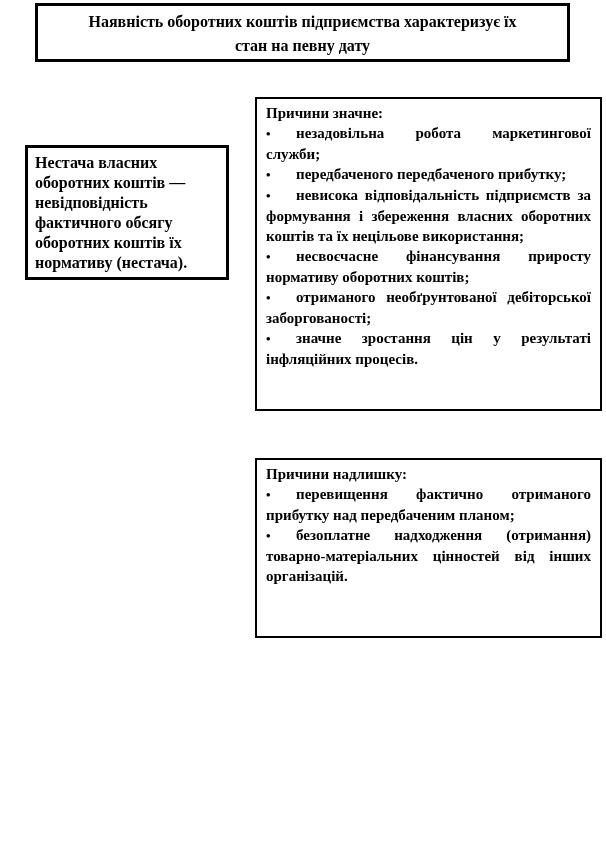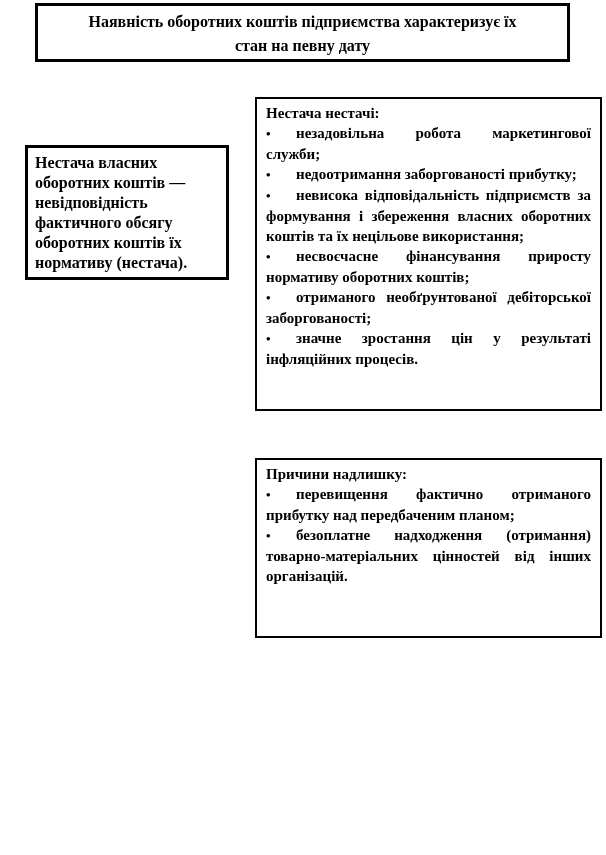--- a/index.html
+++ b/index.html
@@ -82,24 +82,24 @@
   <div class="box title-box">
     <span>Наявність оборотних коштів підприємства характеризує їх</span><br>
     <span>стан на певну дату</span>
   </div>
 
   <div class="box def-box">
     <span>Нестача власних оборотних коштів — невідповідність фактичного обсягу оборотних коштів їх нормативу (нестача).</span>
   </div>
 
   <div class="box causes-box causes-box-1">
-    <div class="causes-heading">Нестача нестачі:</div>
+    <div class="causes-heading">Причини значне:</div>
     <div>
         <div class="bullet-line"><span class="bullet">•</span><span>незадовільна робота маркетингової служби;</span></div>
-        <div class="bullet-line"><span class="bullet">•</span><span>недоотримання заборгованості прибутку;</span></div>
+        <div class="bullet-line"><span class="bullet">•</span><span>передбаченого передбаченого прибутку;</span></div>
         <div class="bullet-line"><span class="bullet">•</span><span>невисока відповідальність підприємств за формування і збереження власних оборотних коштів та їх нецільове використання;</span></div>
         <div class="bullet-line"><span class="bullet">•</span><span>несвоєчасне фінансування приросту нормативу оборотних коштів;</span></div>
         <div class="bullet-line"><span class="bullet">•</span><span>отриманого необґрунтованої дебіторської заборгованості;</span></div>
         <div class="bullet-line"><span class="bullet">•</span><span>значне зростання цін у результаті інфляційних процесів.</span></div>
       </div>
   </div>
 
   <div class="box causes-box causes-box-2">
     <div class="causes-heading">Причини надлишку:</div>
     <div>

